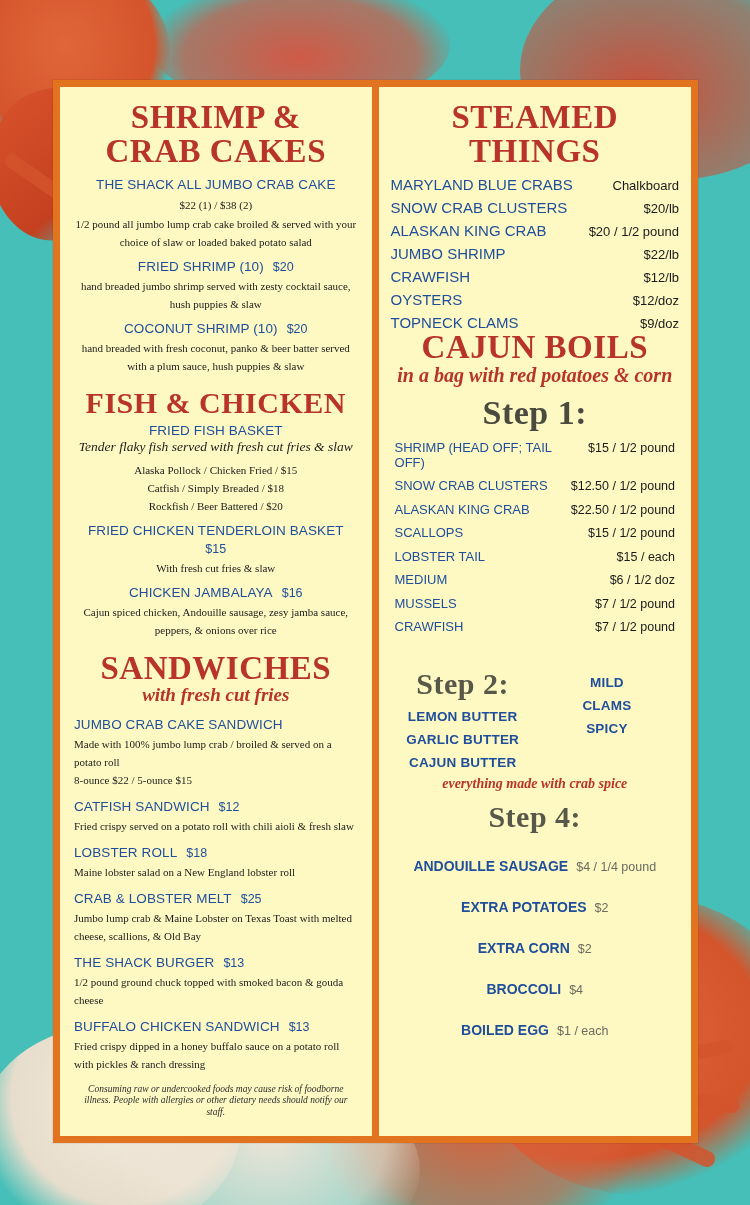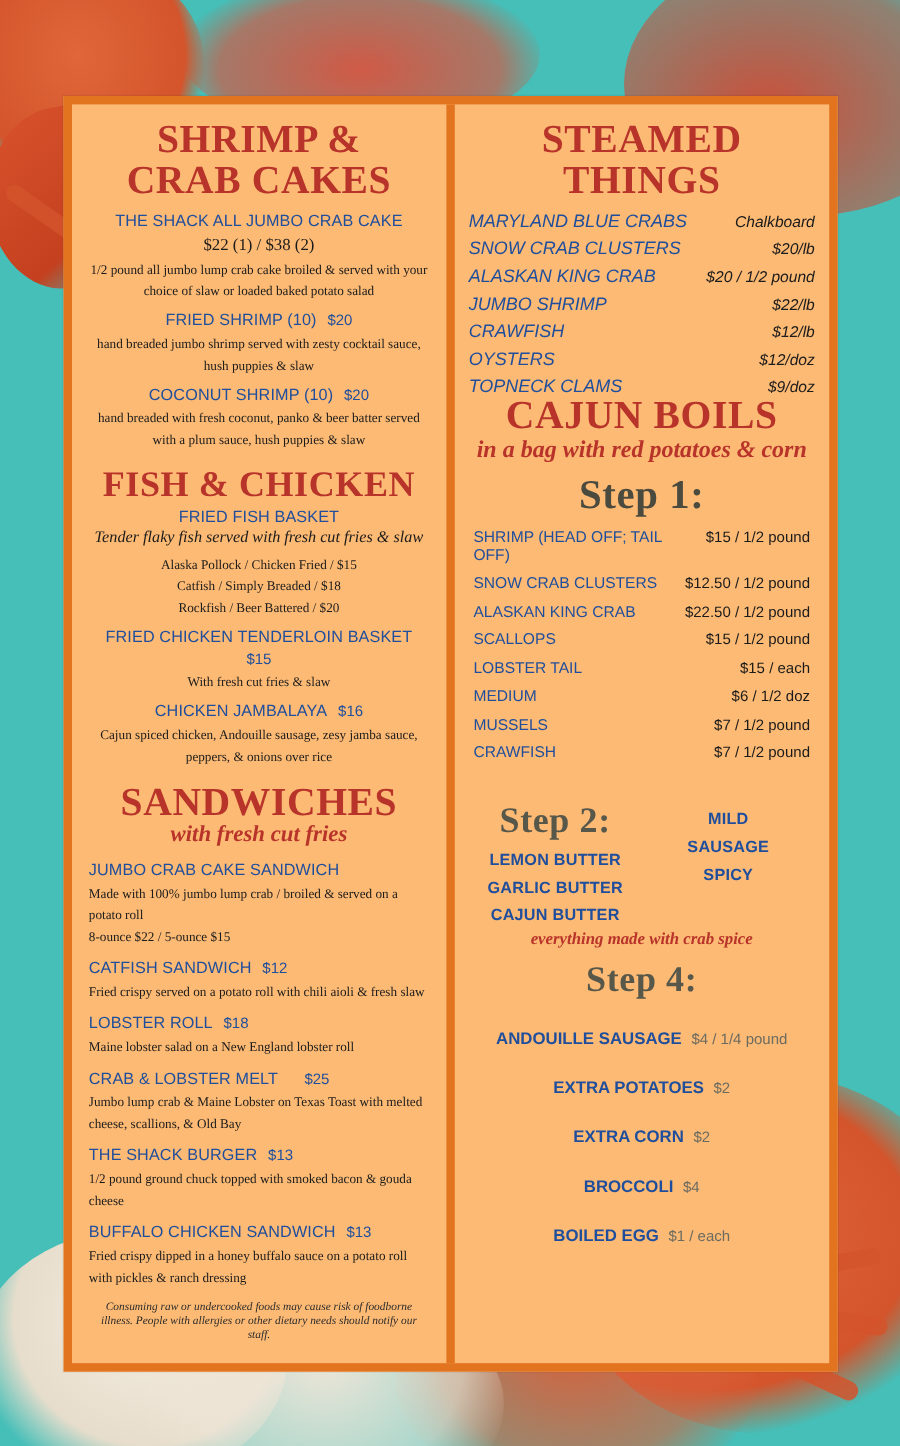--- a/index.html
+++ b/index.html
@@ -56,21 +56,21 @@
     border-radius: 50%;
   }
   .bg .leg {
     position: absolute; background: #d4542b; border-radius: 40px;
     opacity: .85;
   }
 
   
   .frame {
     position: absolute; left: 53px; top: 80px; width: 645px; height: 1063px;
-    background: #fdba74;
+    background: #fef9c3;
     border: 7px solid #e2741f;
     z-index: 2;
     display: flex;
     box-shadow: 0 0 0 1px rgba(0,0,0,.06);
   }
   .col-left  { width: 322px; border-right: 7px solid #e2741f; padding: 8px 14px 8px 14px; }
   .col-right { width: 316px; padding: 8px 12px; }
 
   
   .sec-title {
@@ -108,21 +108,20 @@
   .l-item .dsc { text-align: center; margin-top: 1px; }
 
   .left-item { margin-top: 9px; }
   .left-item .nm { text-align: left; }
   .left-item .dsc { text-align: left; margin-top: 1px; }
 
   
   .st-row {
     display: flex; align-items: baseline; justify-content: space-between;
     margin-top: 6px;
-    font-style: italic;
   }
   .st-row .nm { color:#1f4e9c; font-family:"Liberation Sans", sans-serif; font-size: 15px; }
   .st-row .pr { color:#1b1b1b; font-family:"Liberation Sans", sans-serif; font-size: 13px; }
 
   
   .b-row {
     display: flex; align-items: flex-start; justify-content: space-between;
     margin-top: 9px; gap: 8px;
   }
   .b-row .nm { color:#1f4e9c; font-family:"Liberation Sans", sans-serif; font-size: 13px; max-width: 170px; line-height:1.12; }
@@ -196,21 +195,21 @@
 
 <div class="frame">
 
   <div class="col-left">
 
     <div class="sec-title xl" style="margin-top:6px; white-space:pre-line;">SHRIMP &amp;
 CRAB CAKES</div>
 
     <div class="l-item">
       <div class="nm"><span class="item-name">THE SHACK ALL JUMBO CRAB CAKE</span></div>
-      <div class="nm mt2"><span class="desc" style="font-size:14px">$22 (1) / $38 (2)</span></div>
+      <div class="nm mt2"><span class="desc" style="font-size:11px">$22 (1) / $38 (2)</span></div>
       <div class="dsc"><span class="desc">1/2 pound all jumbo lump crab cake broiled &amp; served with your choice of slaw or loaded baked potato salad</span></div>
     </div>
 
     <div class="l-item">
       <div class="nm">
         <span class="item-name">FRIED SHRIMP (10)</span>
         <span class="price" style="margin-left:5px">$20</span>
       </div>
       <div class="dsc"><span class="desc">hand breaded jumbo shrimp served with zesty cocktail sauce, hush puppies &amp; slaw</span></div>
     </div>
@@ -268,21 +267,21 @@
       <div class="nm">
         <span class="item-name">LOBSTER ROLL</span>
         <span class="price" style="margin-left:5px">$18</span>
       </div>
       <div class="dsc"><span class="desc">Maine lobster salad on a New England lobster roll</span></div>
     </div>
 
     <div class="left-item">
       <div class="nm">
         <span class="item-name">CRAB &amp; LOBSTER MELT</span>
-        <span class="price" style="margin-left:18px">$25</span>
+        <span class="price" style="margin-left:5px">$25</span>
       </div>
       <div class="dsc"><span class="desc">Jumbo lump crab &amp; Maine Lobster on Texas Toast with melted cheese, scallions, &amp; Old Bay</span></div>
     </div>
 
     <div class="left-item">
       <div class="nm">
         <span class="item-name">THE SHACK BURGER</span>
         <span class="price" style="margin-left:5px">$13</span>
       </div>
       <div class="dsc"><span class="desc">1/2 pound ground chuck topped with smoked bacon &amp; gouda cheese</span></div>
@@ -377,21 +376,21 @@
 
     <div class="steps23" style="margin-top:32px">
       <div>
         <div class="step-head grey">Step 2:</div>
         <div class="s-opt">LEMON BUTTER</div>
         <div class="s-opt">GARLIC BUTTER</div>
         <div class="s-opt">CAJUN BUTTER</div>
       </div>
       <div>
         <div class="s-opt">MILD</div>
-        <div class="s-opt">SAUSAGE</div>
+        <div class="s-opt">CLAMS</div>
         <div class="s-opt">SPICY</div>
       </div>
     </div>
 
     <div class="note-ital">everything made with crab spice</div>
 
     <div class="step-head grey" style="margin-top:8px">Step 4:</div>
 
     <div style="margin-top:2px">
       <div class="s4-row">

